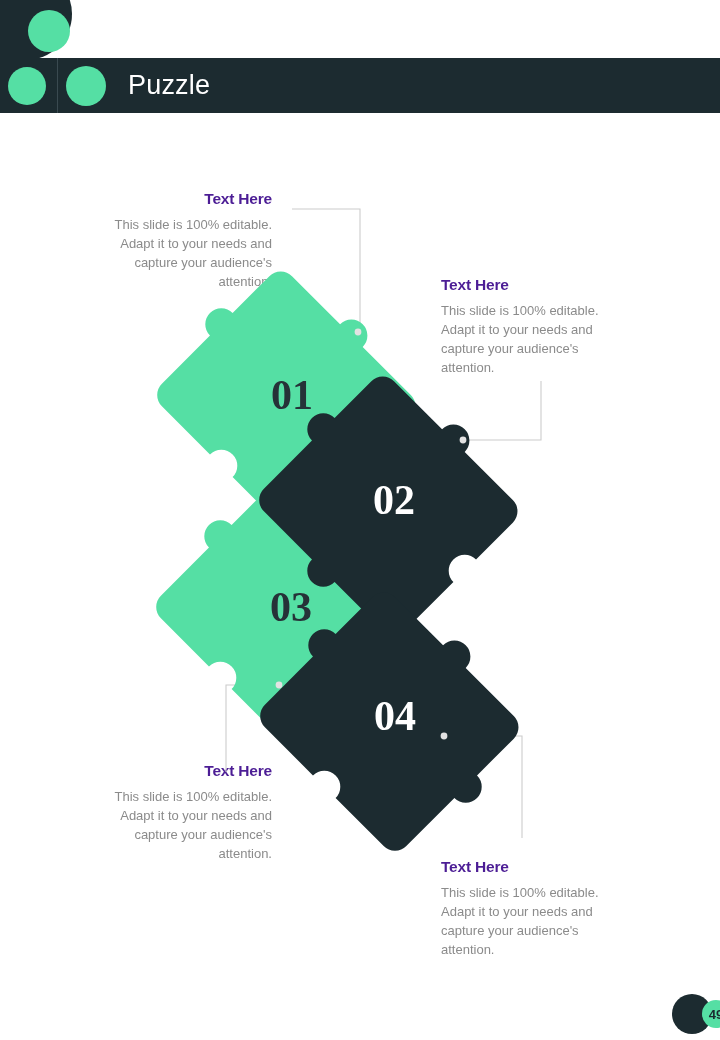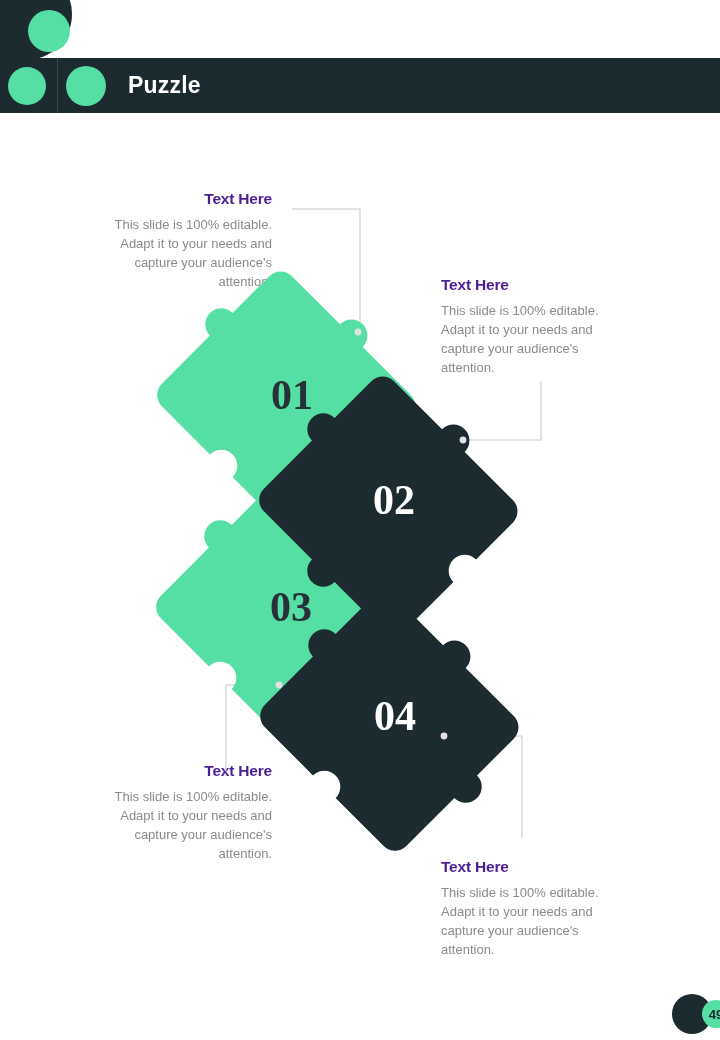--- a/index.html
+++ b/index.html
@@ -83,22 +83,22 @@
     background: #55dfa4;
     z-index: 5;
   }
   .header-title {
     position: absolute;
     left: 128px;
     top: 58px;
     height: 55px;
     line-height: 55px;
     color: #ffffff;
-    font-size: 23px;
-    font-weight: bold;
+    font-size: 27px;
+    font-weight: normal;
     letter-spacing: 0.2px;
     z-index: 6;
   }
 
   
   .stage {
     position: absolute;
     left: 0;
     top: 0;
     width: 720px;

